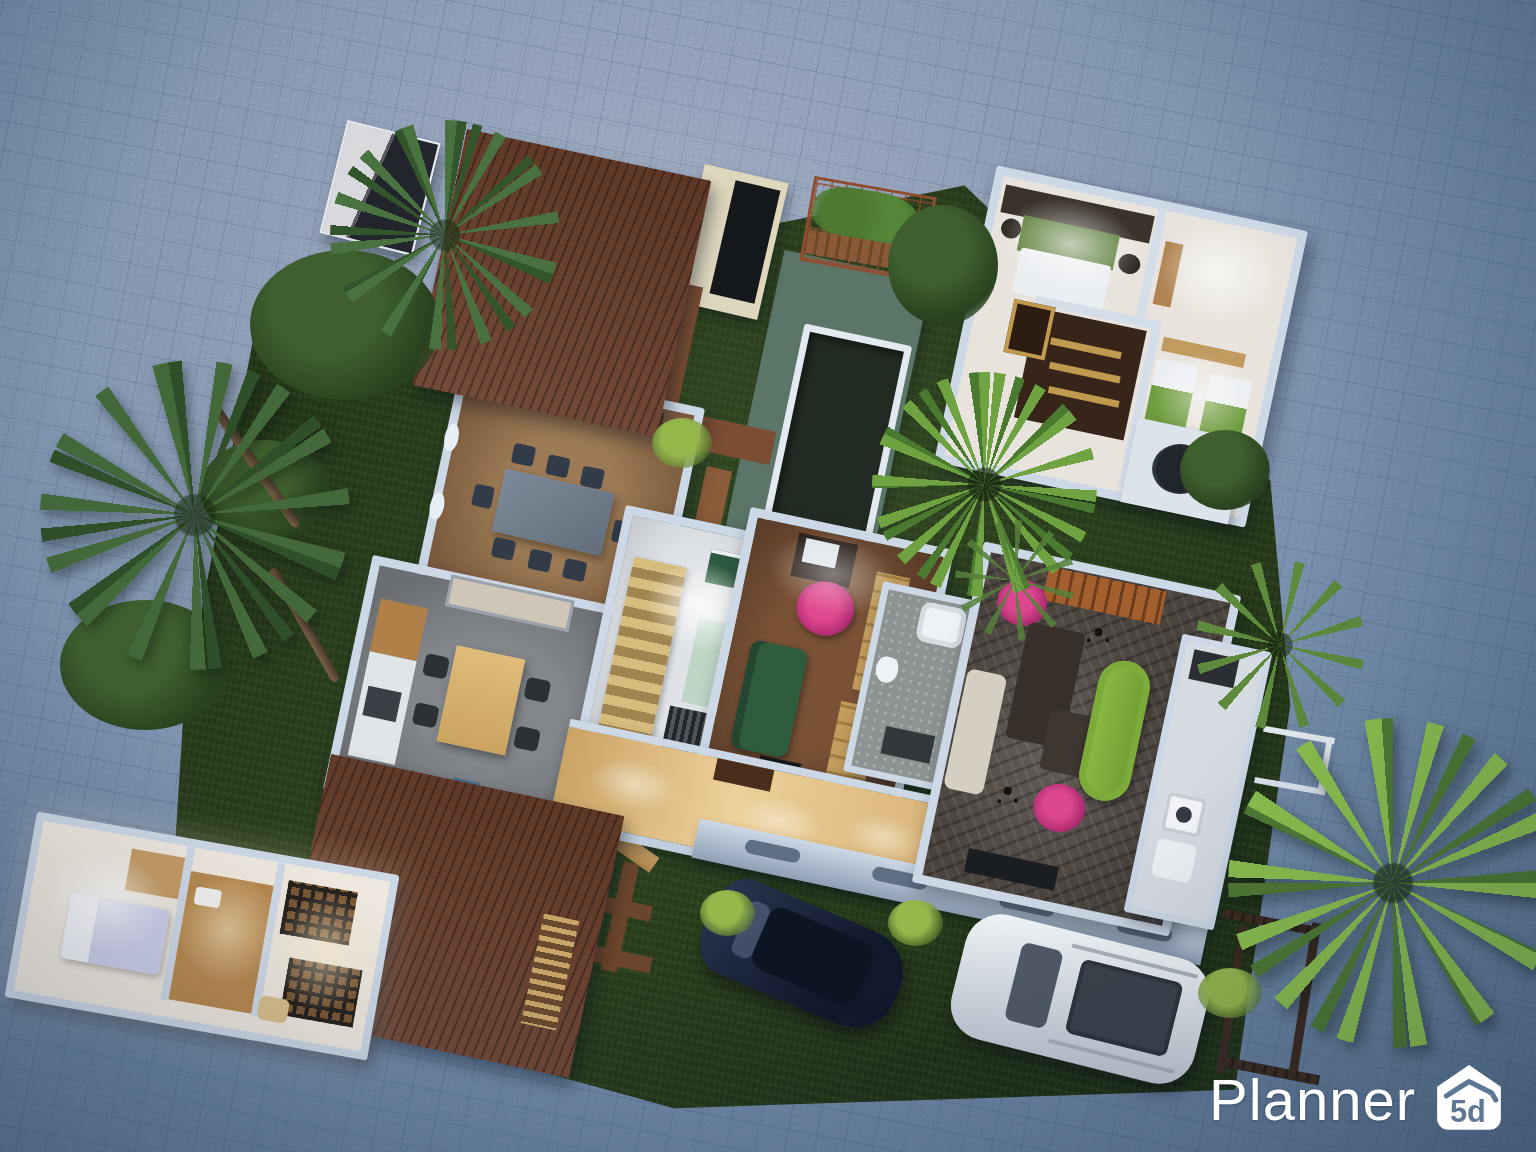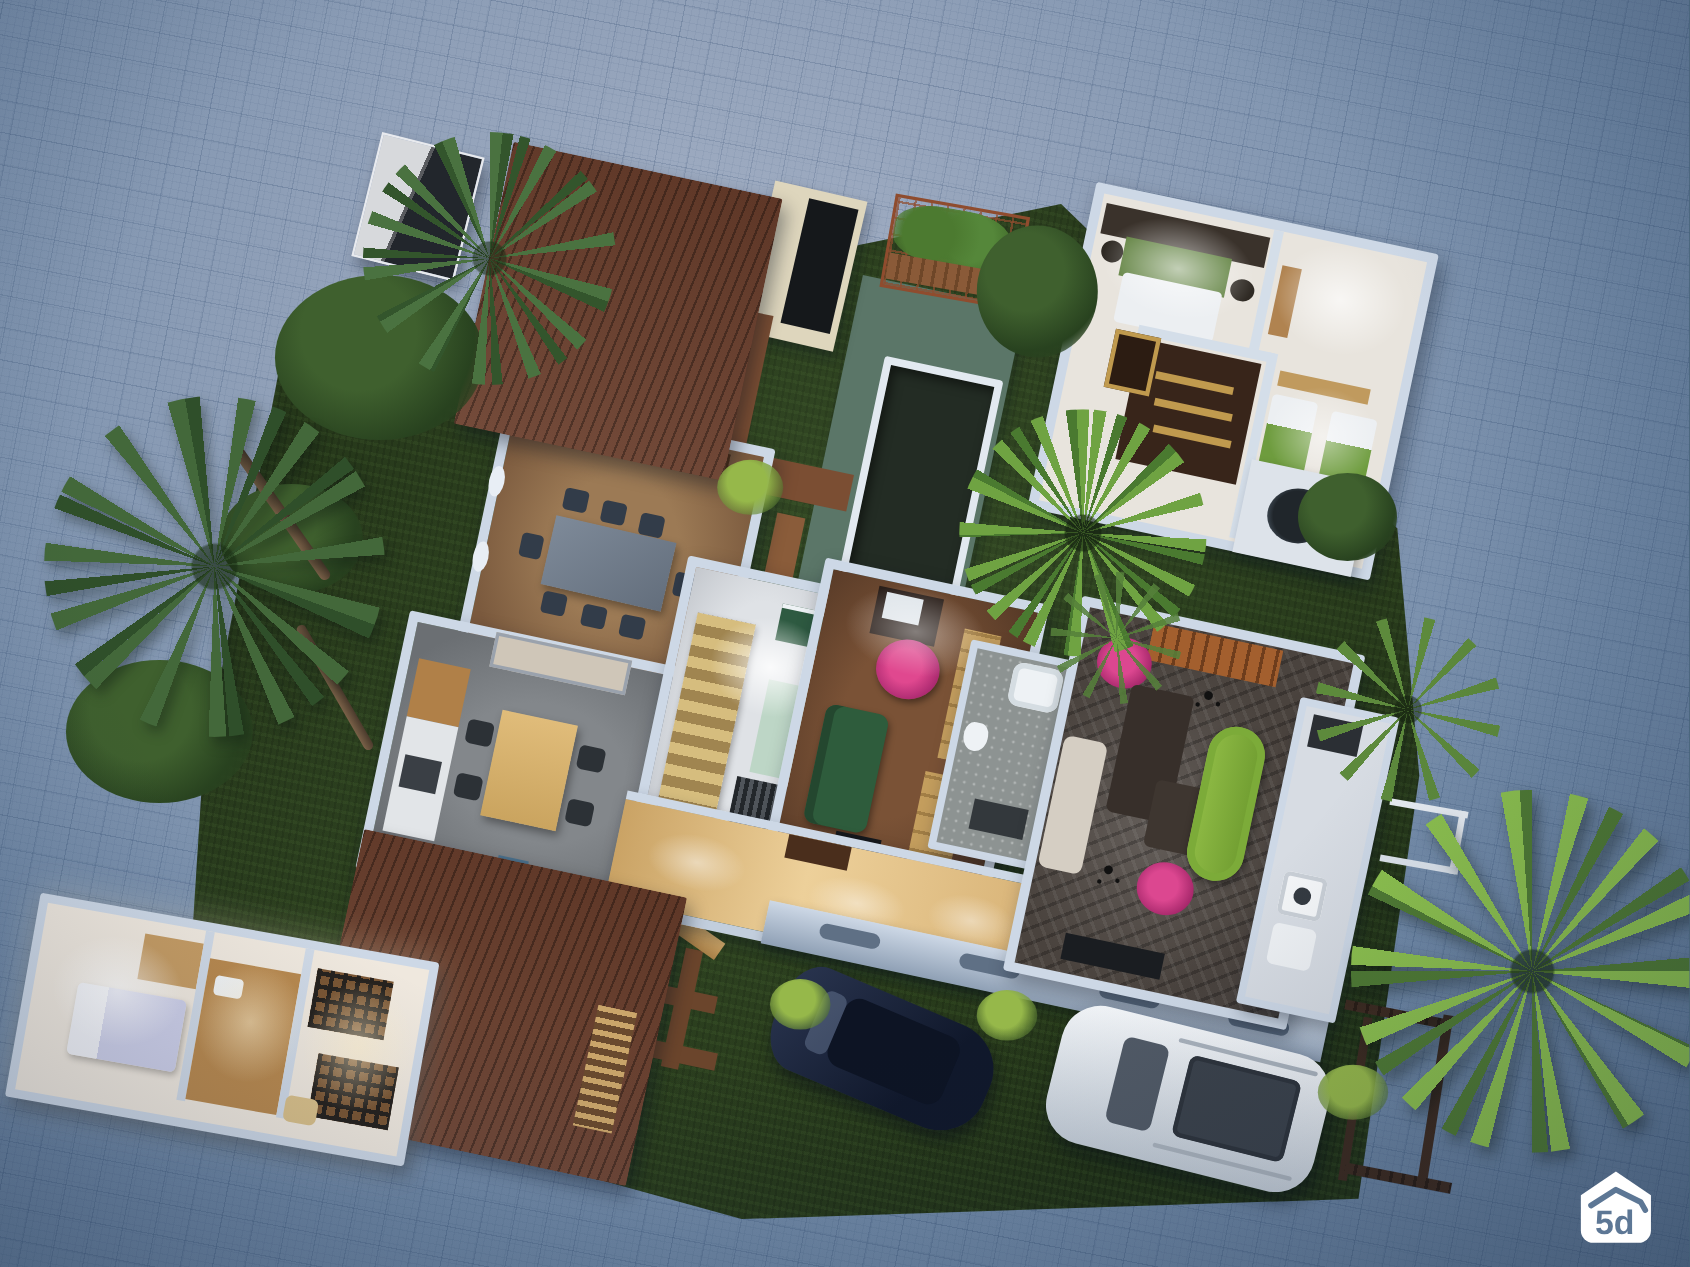--- a/index.html
+++ b/index.html
@@ -231,20 +231,21 @@
   <div class="e palm" style="left:955px;top:520px;width:120px;height:120px;background:repeating-conic-gradient(from 0deg, #55803a 0 7deg, transparent 7deg 34deg);opacity:.85;"></div>
   <div class="e palm" style="left:1228px;top:718px;width:330px;height:330px;background:radial-gradient(circle at 50% 50%, rgba(25,45,18,.6) 0 8%, transparent 9%),repeating-conic-gradient(from 12deg, #8cc04e 0 6deg, transparent 6deg 26deg),repeating-conic-gradient(from 25deg, #4f7a33 0 5deg, transparent 5deg 30deg);filter:drop-shadow(5px 7px 7px rgba(10,20,15,.45));"></div>
   <div class="e shrub" style="left:888px;top:900px;width:55px;height:46px;"></div>
   <div class="e shrub" style="left:1198px;top:968px;width:64px;height:50px;"></div>
   <div class="e shrub" style="left:700px;top:890px;width:55px;height:46px;"></div>
   <div class="e shrub" style="left:652px;top:418px;width:60px;height:50px;"></div>
 
   <div class="e vignette"></div>
 
   <div class="e logo">
+    <span class="brand">Planner</span>
     <svg width="74" height="74" viewBox="0 0 72 72">
       <path d="M36 3 L67 24 V55 a11 11 0 0 1 -11 11 H16 A11 11 0 0 1 5 55 V24 Z" fill="#ffffff"></path>
       <path d="M14 33 L36 19 L58 30 l4 7" fill="none" stroke="#5d7795" stroke-width="5" stroke-linecap="round" stroke-linejoin="round"></path>
       <text x="35" y="58" text-anchor="middle" font-family="Liberation Sans, sans-serif" font-size="30" font-weight="bold" fill="#5d7795">5d</text>
     </svg>
   </div>
 
 </div>
 
 </body></html>

